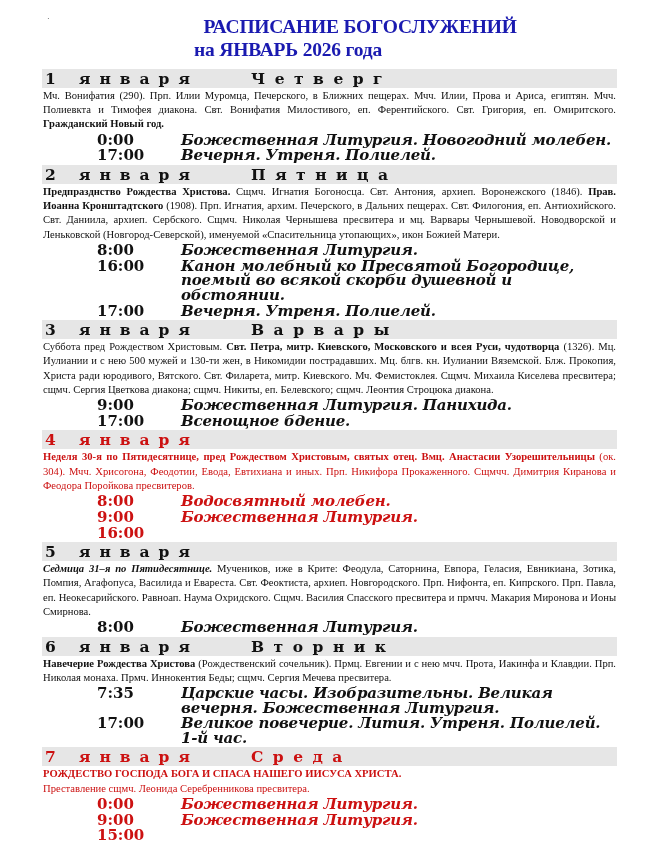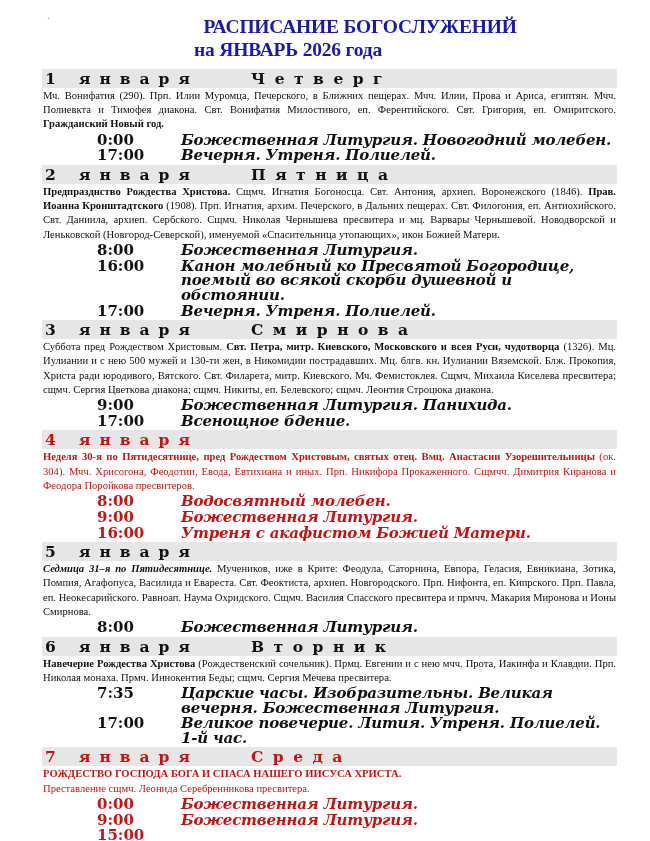--- a/index.html
+++ b/index.html
@@ -67,21 +67,21 @@
           <span class="text">Канон молебный ко Пресвятой Богородице, поемый во всякой скорби душевной и обстоянии.</span>
         </div>
         <div class="service">
           <span class="time">17:00</span>
           <span class="text">Вечерня. Утреня. Полиелей.</span>
         </div>
       </div>
   </section>
     <section class="day">
     <div class="day-header">
-      <span class="num">3</span><span class="month">января</span><span class="weekday">Смирнова</span>
+      <span class="num">3</span><span class="month">января</span><span class="weekday">Варвары</span>
     </div>
     <div class="desc"><span>Суббота пред Рождеством Христовым. </span><b>Свт. Петра, митр. Киевского, Московского и всея Руси, чудотворца</b><span> (1326). Мц. Иулиании и с нею 500 мужей и 130-ти жен, в Никомидии пострадавших. Мц. блгв. кн. Иулиании Вяземской. Блж. Прокопия, Христа ради юродивого, Вятского. Свт. Филарета, митр. Киевского. Мч. Фемистоклея. Сщмч. Михаила Киселева пресвитера; сщмч. Сергия Цветкова диакона; сщмч. Никиты, еп. Белевского; сщмч. Леонтия Строцюка диакона.</span></div>
     <div class="services">
         <div class="service">
           <span class="time">9:00</span>
           <span class="text">Божественная Литургия. Панихида.</span>
         </div>
         <div class="service">
           <span class="time">17:00</span>
           <span class="text">Всенощное бдение.</span>
@@ -97,21 +97,20 @@
         <div class="service">
           <span class="time">8:00</span>
           <span class="text">Водосвятный молебен.</span>
         </div>
         <div class="service">
           <span class="time">9:00</span>
           <span class="text">Божественная Литургия.</span>
         </div>
         <div class="service">
           <span class="time">16:00</span>
-          <span class="text">Утреня с акафистом Божией Матери.</span>
         </div>
       </div>
   </section>
     <section class="day">
     <div class="day-header">
       <span class="num">5</span><span class="month">января</span>
     </div>
     <div class="desc"><b style="font-style: italic;">Седмица 31–я по Пятидесятнице.</b><span> Мучеников, иже в Крите: Феодула, Саторнина, Евпора, Геласия, Евникиана, Зотика, Помпия, Агафопуса, Василида и Евареста. Свт. Феоктиста, архиеп. Новгородского. Прп. Нифонта, еп. Кипрского. Прп. Павла, еп. Неокесарийского. Равноап. Наума Охридского. Сщмч. Василия Спасского пресвитера и прмчч. Макария Миронова и Ионы Смирнова.</span></div>
     <div class="services">
         <div class="service">

